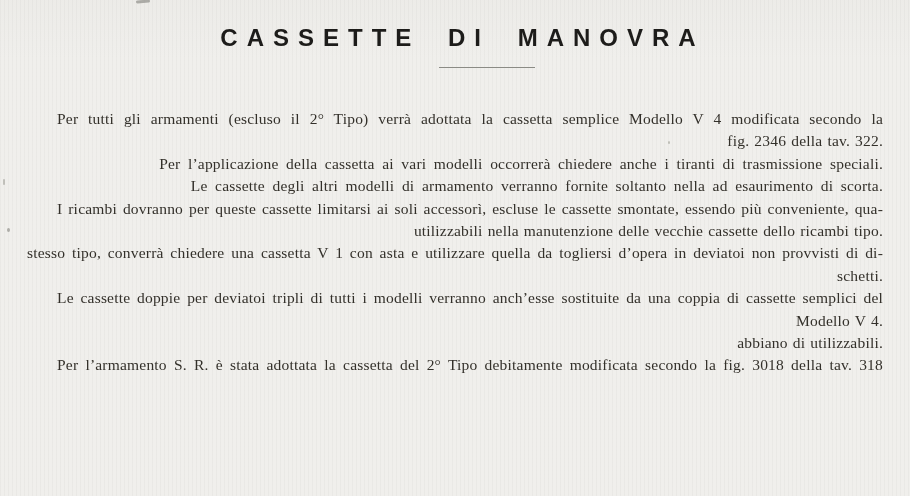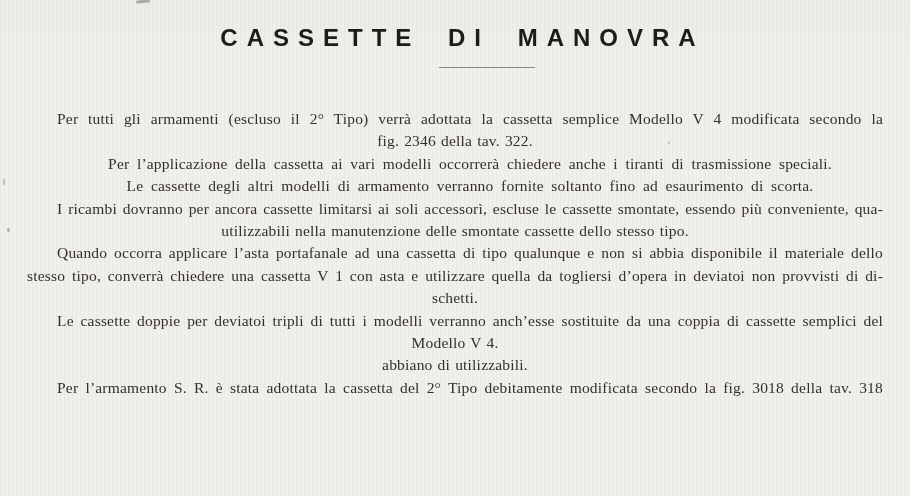--- a/index.html
+++ b/index.html
@@ -52,21 +52,21 @@
   .body-text {
     position: absolute;
     top: 108px;
     left: 27px;
     width: 856px;
     font-size: 15.5px;
     line-height: 22.4px;
     letter-spacing: 0.2px;
   }
   .line {
-    text-align: center;
+    text-align: right;
     word-spacing: 1px;
     min-height: 22.4px;
     white-space: normal;
   }
   .line.indent { text-indent: 30px; }
   .line.fill {
     text-align: justify;
     text-align-last: justify;
     word-spacing: normal;
   }
@@ -114,24 +114,23 @@
 
   <header class="doc-header">
     <h1 class="doc-title">CASSETTE DI MANOVRA</h1>
     <div class="title-rule"></div>
   </header>
 
   <main class="body-text">
     <div class="line indent fill">Per tutti gli armamenti (escluso il 2° Tipo) verrà adottata la cassetta semplice Modello V 4 modificata secondo la</div>
     <div class="line">fig. 2346 della tav. 322.</div>
     <div class="line indent spaced">Per l’applicazione della cassetta ai vari modelli occorrerà chiedere anche i tiranti di trasmissione speciali.</div>
-    <div class="line indent spaced">Le cassette degli altri modelli di armamento verranno fornite soltanto fino ad esaurimento di scorta.</div>
-    <div class="line indent fill">I ricambi dovranno per ancora cassette limitarsi ai soli accessorì, escluse le cassette smontate, essendo più conveniente, qua-</div>
-    <div class="line">utilizzabili nella manutenzione delle smontate cassette dello stesso tipo.</div>
-    <div class="line indent fill">Quando occorra applicare l’asta portafanale ad una cassetta di tipo qualunque e non si abbia disponibile il materiale dello</div>
+    <div class="line indent spaced">Le cassette degli altri modelli di armamento verranno fornite soltanto nella ad esaurimento di scorta.</div>
+    <div class="line indent fill">I ricambi dovranno per queste cassette limitarsi ai soli accessorì, escluse le cassette smontate, essendo più conveniente, qua-</div>
+    <div class="line">utilizzabili nella manutenzione delle vecchie cassette dello ricambi tipo.</div>
     <div class="line fill">stesso tipo, converrà chiedere una cassetta V 1 con asta e utilizzare quella da togliersi d’opera in deviatoi non provvisti di di-</div>
     <div class="line">schetti.</div>
     <div class="line indent fill">Le cassette doppie per deviatoi tripli di tutti i modelli verranno anch’esse sostituite da una coppia di cassette semplici del</div>
     <div class="line">Modello V 4.</div>
     <div class="line">abbiano di utilizzabili.</div>
     <div class="line indent fill">Per l’armamento S. R. è stata adottata la cassetta del 2° Tipo debitamente modificata secondo la fig. 3018 della tav. 318</div>
   </main>
 
   <div class="smudge-top"></div>
   <div class="speck-1"></div>

